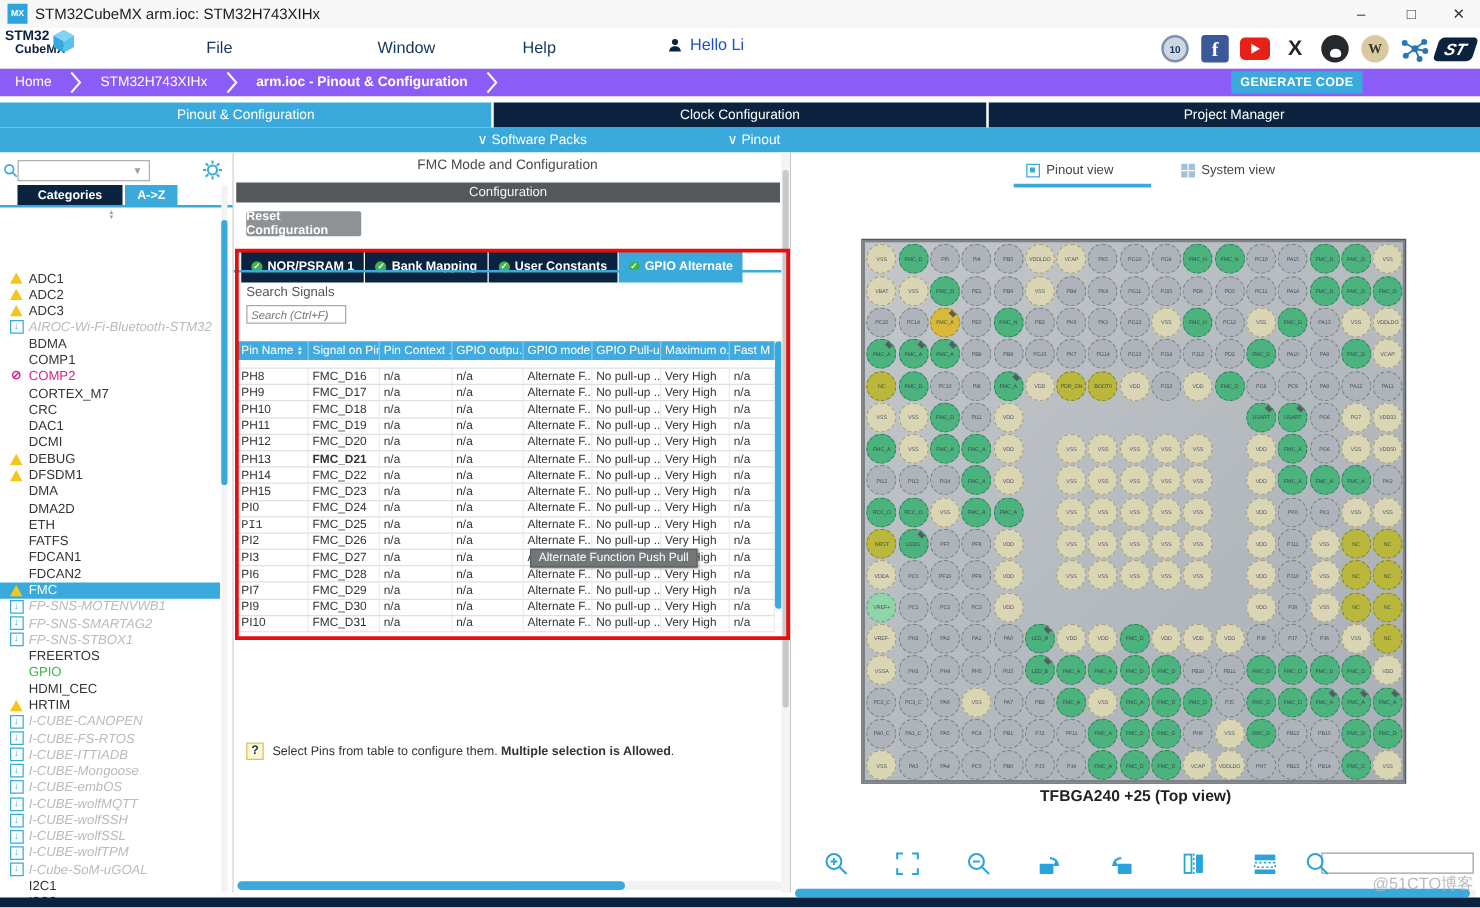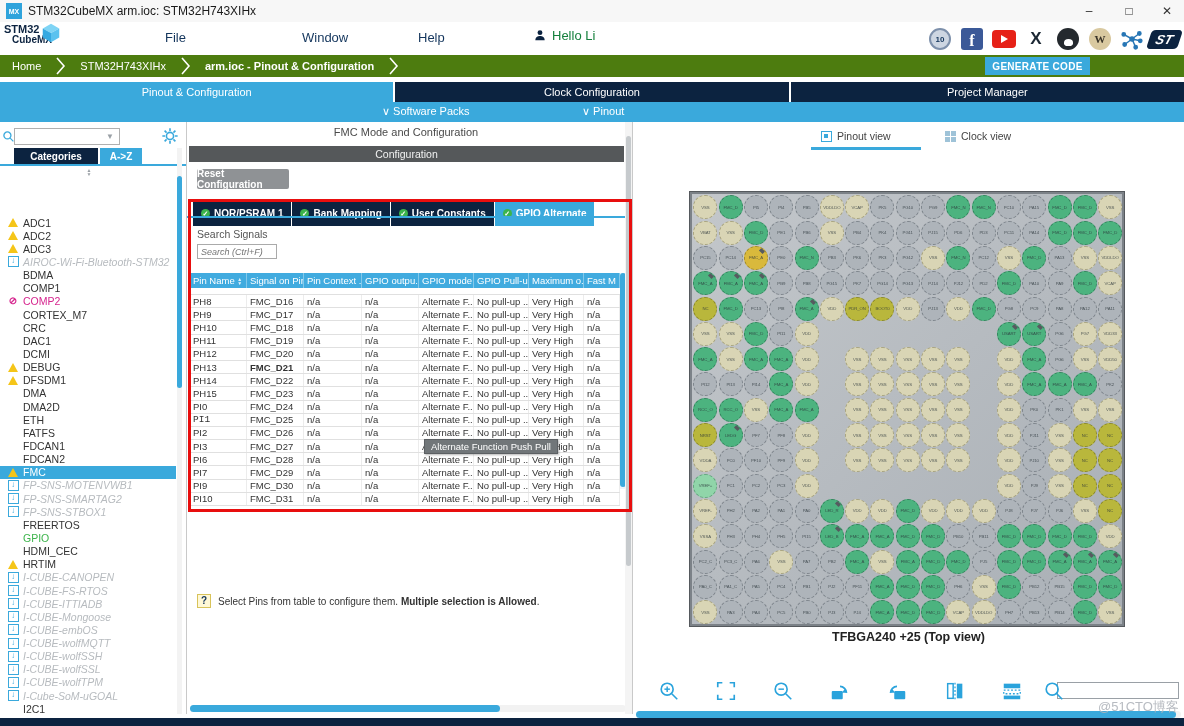--- a/index.html
+++ b/index.html
@@ -12,25 +12,25 @@
            display:flex;align-items:center;justify-content:center;}
   #win-title{left:28px;top:4px;font-size:12px;color:#1a1a1a;}
   .winctl{top:0;width:34px;height:22px;display:flex;align-items:center;justify-content:center;font-size:12px;color:#333;}
   
   #menubar{left:0;top:22px;width:1184px;height:33px;background:#ffffff;border-bottom:1px solid #d6d6d6;}
   #logo{left:4px;top:2px;width:70px;height:30px;}
   #logo .l1{font-size:11px;font-weight:bold;color:#0c2340;line-height:11px;}
   #logo .l2{font-size:10px;font-weight:bold;color:#0c2340;line-height:10px;margin-left:8px;}
   #logo svg{position:absolute;left:36px;top:-2px;}
   .menu-item{top:8px;font-size:13px;color:#13355c;cursor:default;}
-  #user{left:533px;top:6px;display:flex;align-items:flex-start;gap:5px;font-size:13px;color:#15803d;}
+  #user{left:533px;top:6px;display:flex;align-items:flex-end;gap:5px;font-size:13px;color:#1d4ed8;}
   #social{right:8px;top:3px;display:flex;align-items:center;gap:8px;height:28px;}
   .soc{width:24px;height:24px;display:flex;align-items:center;justify-content:center;}
   
-  #crumbbar{left:0;top:55px;width:1184px;height:22px;background:#4d7c0f;}
+  #crumbbar{left:0;top:55px;width:1184px;height:22px;background:#8b5cf6;}
   #crumbs{left:12px;top:0;height:22px;display:flex;align-items:center;gap:14px;}
   .crumb{font-size:11px;color:#fff;}
   .crumb.active{font-weight:bold;}
   .crumb-sep svg{display:block;}
   #gen-code{left:985px;top:2px;width:105px;height:18px;background:#3aa9dc;color:#fff;font-size:10px;
             font-weight:bold;display:flex;align-items:center;justify-content:center;letter-spacing:.3px;}
   
   #maintabs{left:0;top:82px;width:1184px;height:20px;display:flex;gap:2px;background:#fff;}
   .maintab{flex:1;background:#0c2340;color:#fff;font-size:11px;display:flex;align-items:center;justify-content:center;}
   .maintab.active{background:#3aa9dc;}
@@ -706,21 +706,21 @@
     <span>Pinout view</span>
   </div>
   <div id="tab-pinout-underline"></div>
   <div class="viewtab" style="left:312px;">
     <span class="grid-ic">
         <i></i>
         <i></i>
         <i></i>
         <i></i>
       </span>
-    <span>Clock view</span>
+    <span>System view</span>
   </div>
   <div class="abs" id="chip">
       <div class="pin K" style="left: 1.4px; top: 1.4px;">VSS</div>
       <div class="pin G" style="left: 26.6941px; top: 1.4px;">FMC_D</div>
       <div class="pin S" style="left: 51.9882px; top: 1.4px;">PI5</div>
       <div class="pin S" style="left: 77.2824px; top: 1.4px;">PI4</div>
       <div class="pin S" style="left: 102.576px; top: 1.4px;">PB5</div>
       <div class="pin K" style="left: 127.871px; top: 1.4px;">VDDLDO</div>
       <div class="pin K" style="left: 153.165px; top: 1.4px;">VCAP</div>
       <div class="pin S" style="left: 178.459px; top: 1.4px;">PK5</div>

